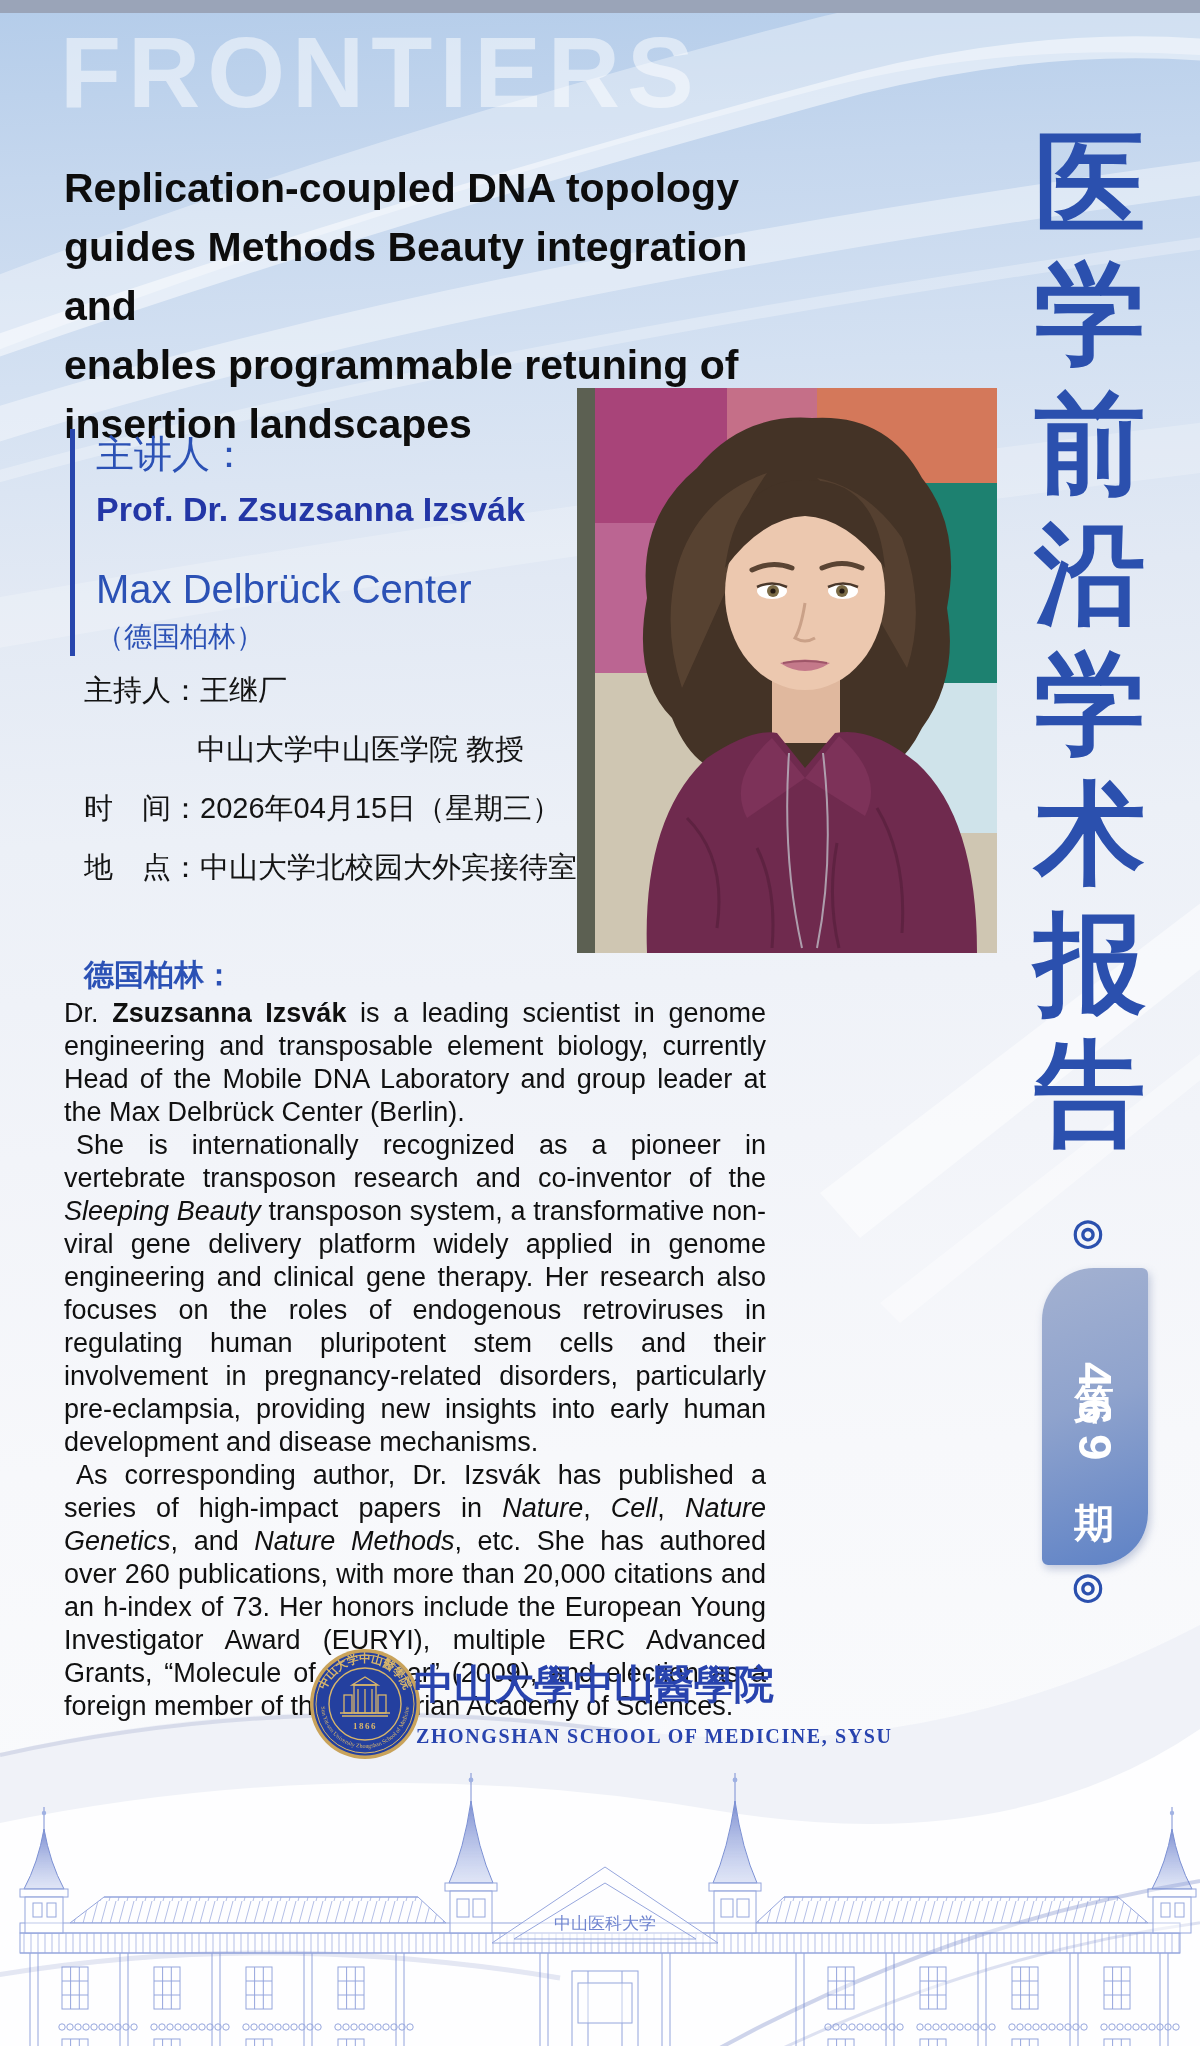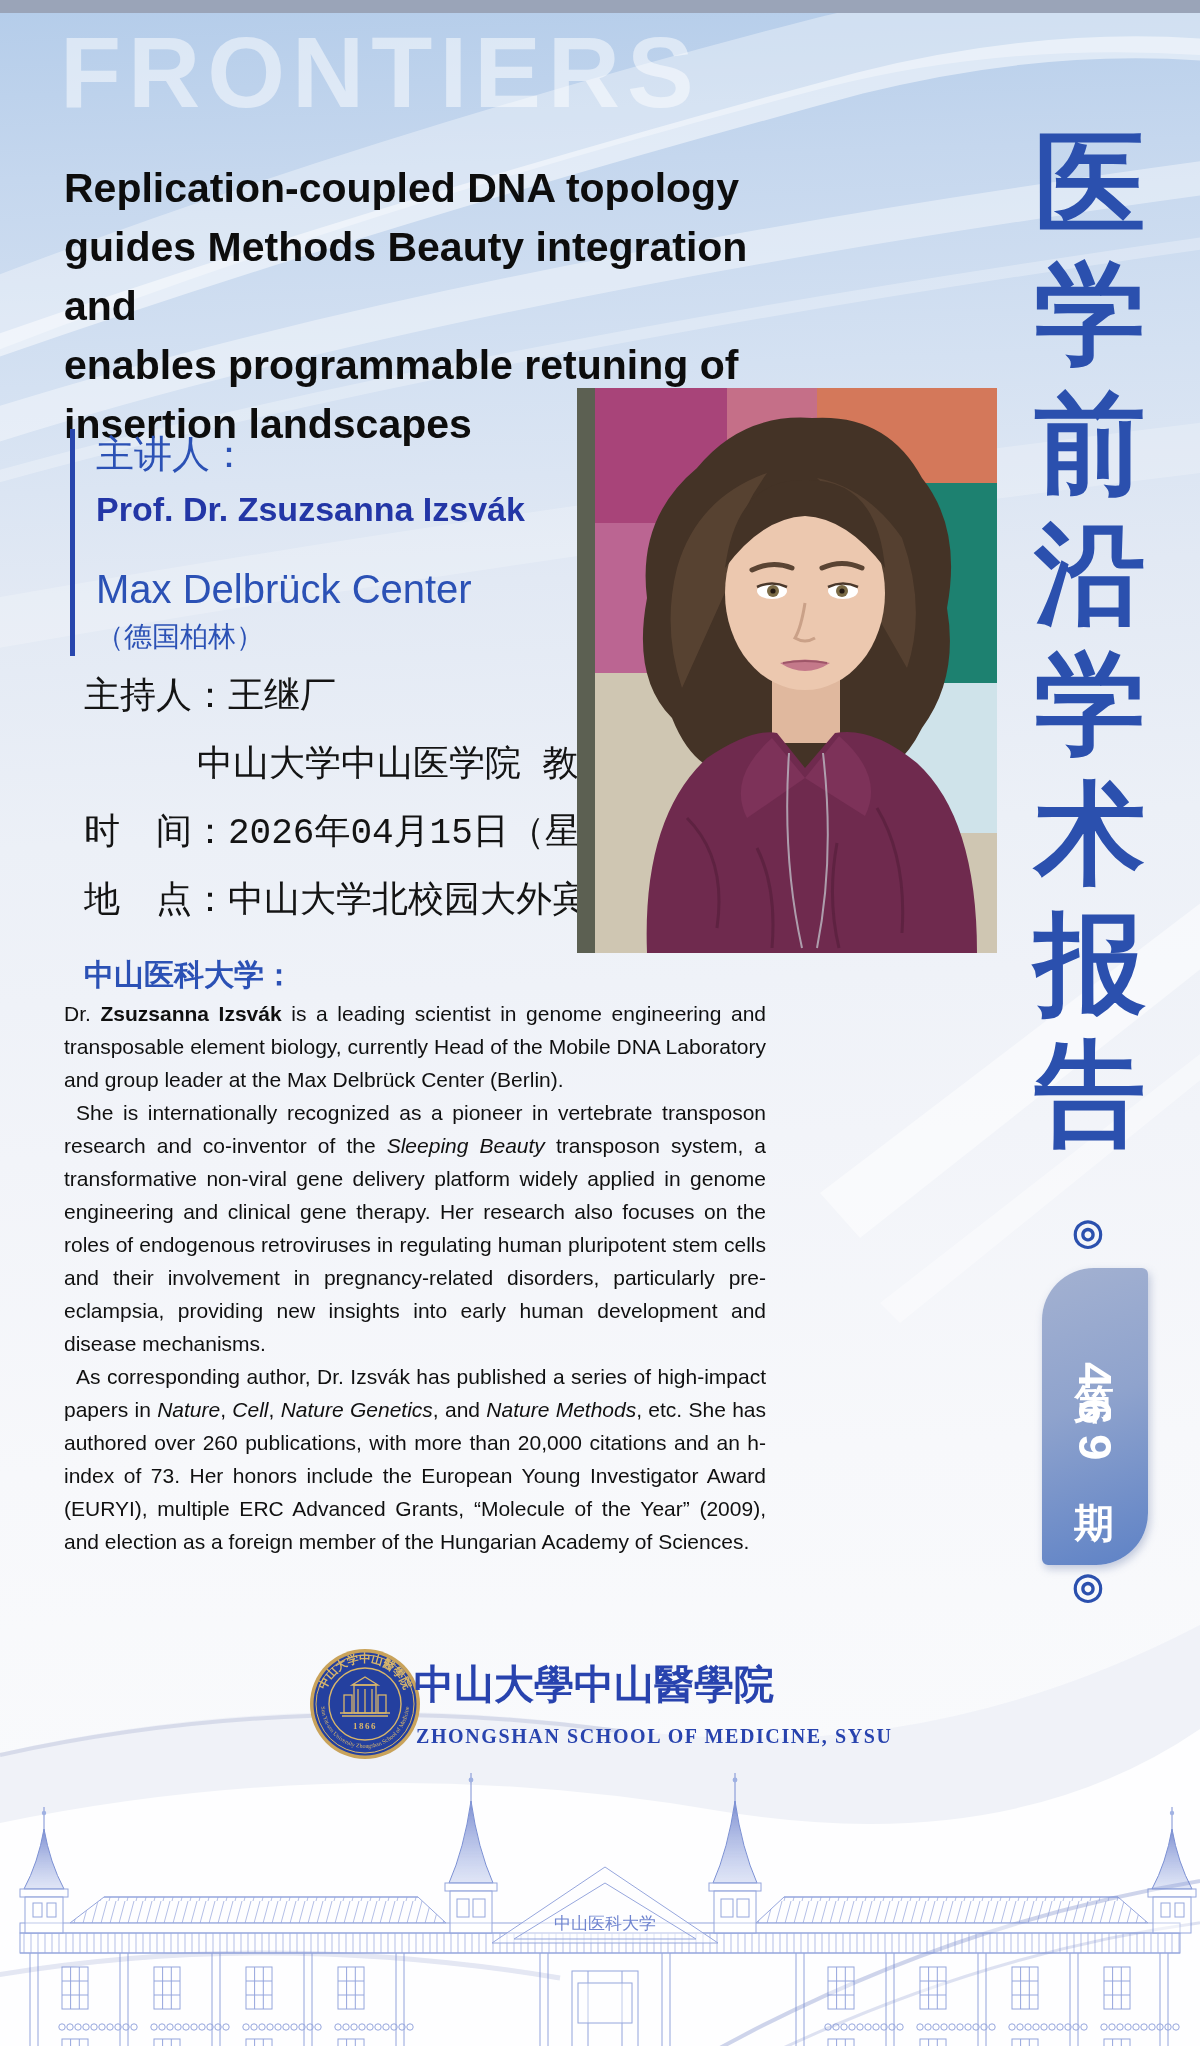--- a/index.html
+++ b/index.html
@@ -25,29 +25,29 @@
   .speaker-block{
     position:absolute;left:70px;top:416px;width:480px;
     border-left:5px solid #2846ad;padding-left:21px;
   }
   .speaker-label{font-size:38px;color:#2b51b5;margin-bottom:10px;}
   .speaker-name{font-size:34px;font-weight:bold;color:#2336a6;margin-bottom:38px;}
   .speaker-aff{font-size:40px;color:#2b51b5;margin-bottom:6px;}
   .speaker-aff-cn{font-size:28px;color:#2b51b5;}
   
   .details{position:absolute;left:84px;top:658px;width:500px;}
-  .detail-row{font-size:36px;color:#141414;margin-bottom:19px;white-space:nowrap;font-family:Liberation Mono, monospace;}
+  .detail-row{font-size:29px;color:#141414;margin-bottom:19px;white-space:nowrap;}
   .detail-row.indent{padding-left:113px;}
   .detail-label{color:#141414;}
   
   .photo{position:absolute;left:577px;top:375px;width:420px;height:565px;overflow:hidden;}
   
   .bio-heading{position:absolute;left:84px;top:942px;font-size:30px;color:#2b51b5;font-weight:bold;}
   .bio{position:absolute;left:64px;top:984px;width:702px;}
-  .bio p{margin:0;font-size:21px;line-height:33px;color:#101010;text-align:justify;}
+  .bio p{margin:0;font-size:27px;line-height:33px;color:#101010;text-align:justify;}
   .bio p + p{text-indent:12px;}
   .bio .b{font-weight:bold;}
   .bio .i{font-style:italic;}
   
   .sidebar-title{
     position:absolute;left:1030px;top:106px;width:120px;
     display:flex;flex-direction:column;align-items:center;
   }
   .side-char{font-size:111px;line-height:130px;font-weight:bold;color:#2b50ae;}
   
@@ -157,21 +157,21 @@
       <path d="M 206,275 Q 228,271 250,275" stroke="#9e5668" stroke-width="2" fill="none"></path>
 
       <path d="M 70,565 Q 65,430 130,370 Q 175,340 200,345 L 228,380 L 258,345 Q 295,338 340,375 Q 400,430 400,565 Z" fill="#6f2a4e"></path>
       <path d="M 195,350 L 228,390 L 170,430 Q 150,390 195,350 Z" fill="#7d3259"></path>
       <path d="M 262,348 L 228,390 L 288,428 Q 308,388 262,348 Z" fill="#7d3259"></path>
       <path d="M 110,430 Q 150,470 140,540 M 300,420 Q 330,470 325,545 M 180,460 Q 200,500 195,560 M 260,455 Q 250,510 262,560" stroke="#571f3c" stroke-width="3" fill="none" opacity="0.7"></path>
       <path d="M 212,365 Q 205,470 225,560 M 246,365 Q 258,470 240,560" stroke="#b9b2bd" stroke-width="2" fill="none" opacity="0.85"></path>
     </svg>
   </div>
 
-  <div class="bio-heading">中山医科大学：</div>
+  <div class="bio-heading">德国柏林：</div>
   <div class="bio" id="bio-paragraphs">
       <p><span>Dr. </span><span class="b">Zsuzsanna Izsvák</span><span> is a leading scientist in genome engineering and transposable element biology, currently Head of the Mobile DNA Laboratory and group leader at the Max Delbrück Center (Berlin).</span></p>
       <p><span>She is internationally recognized as a pioneer in vertebrate transposon research and co-inventor of the </span><span class="i">Sleeping Beauty</span><span> transposon system, a transformative non-viral gene delivery platform widely applied in genome engineering and clinical gene therapy. Her research also focuses on the roles of endogenous retroviruses in regulating human pluripotent stem cells and their involvement in pregnancy-related disorders, particularly pre-eclampsia, providing new insights into early human development and disease mechanisms.</span></p>
       <p><span>As corresponding author, Dr. Izsvák has published a series of high-impact papers in </span><span class="i">Nature</span><span>, </span><span class="i">Cell</span><span>, </span><span class="i">Nature Genetics</span><span>, and </span><span class="i">Nature Methods</span><span>, etc. She has authored over 260 publications, with more than 20,000 citations and an h-index of 73. Her honors include the European Young Investigator Award (EURYI), multiple ERC Advanced Grants, “Molecule of the Year” (2009), and election as a foreign member of the Hungarian Academy of Sciences.</span></p>
     </div>
 
   <div class="sidebar-title" id="sidebar-chars">
       <div class="side-char">医</div>
       <div class="side-char">学</div>
       <div class="side-char">前</div>

